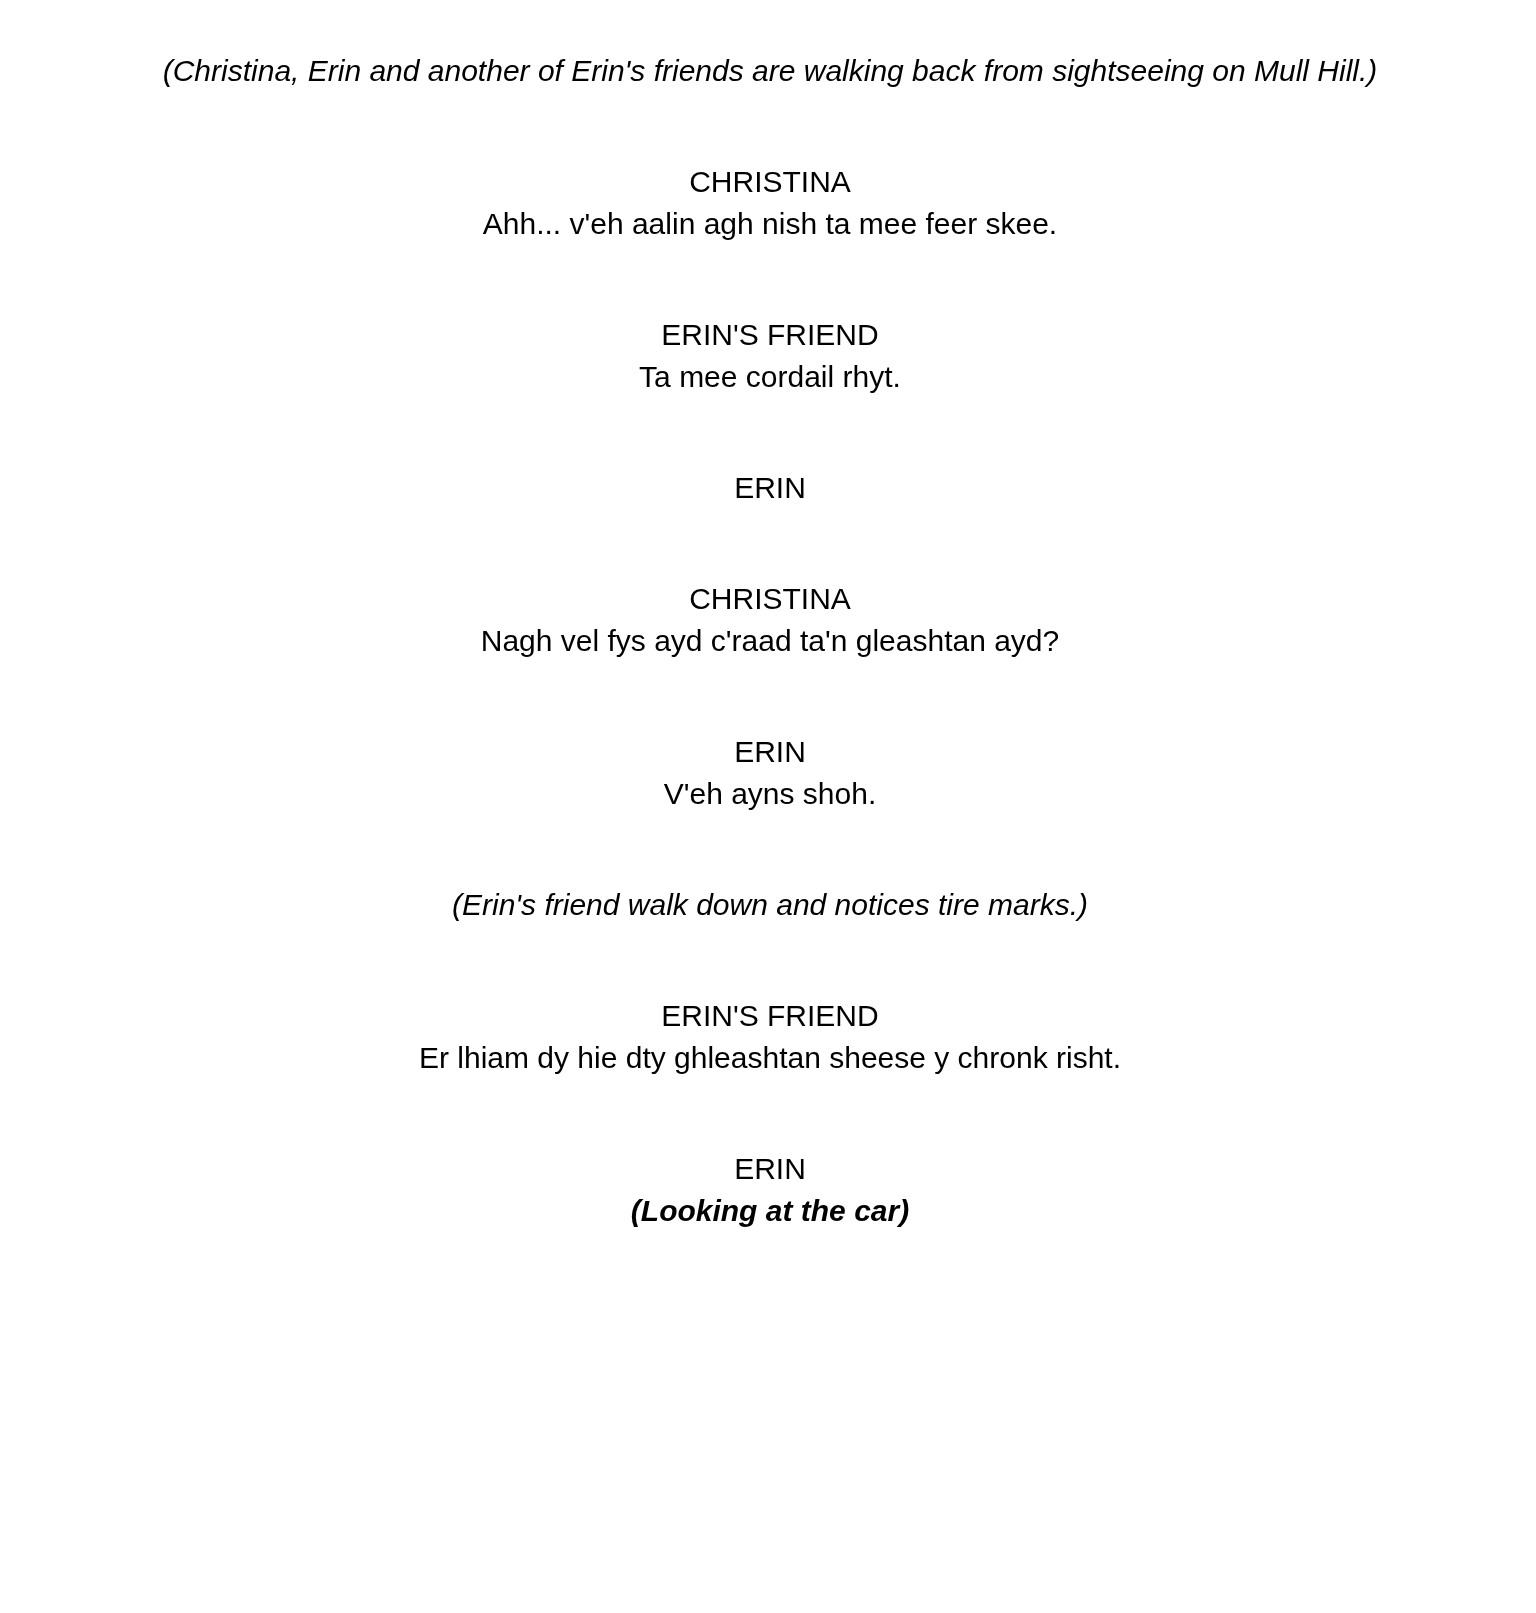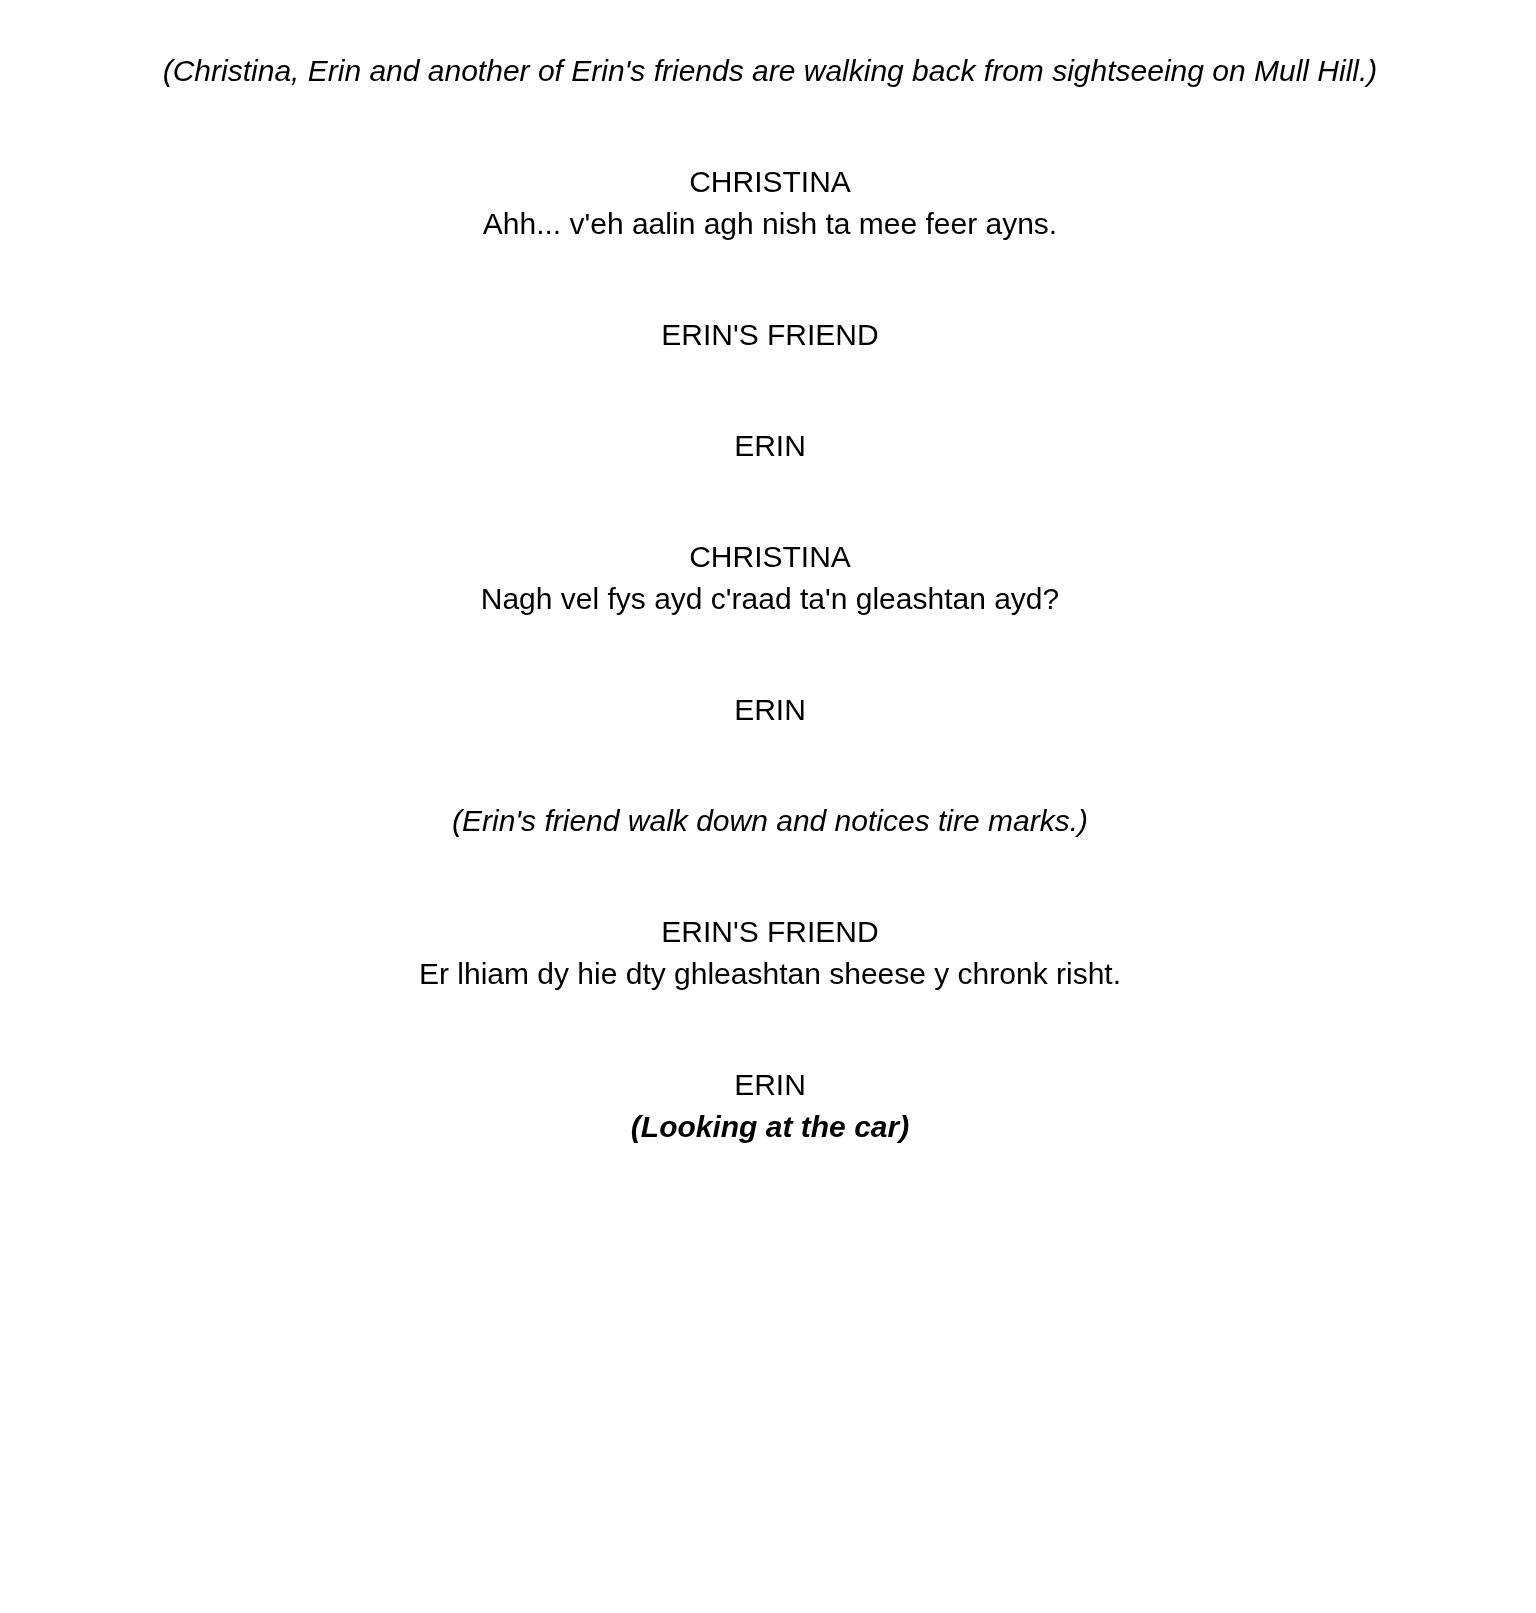--- a/index.html
+++ b/index.html
@@ -52,43 +52,45 @@
 
 <div class="page">
   <div id="blocks">
   <div class="block direction">
     <span>(Christina, Erin and another of Erin's friends are walking back from sightseeing on Mull Hill.)</span>
   </div>
 
   <div class="block dialogue">
     <div class="char-name">CHRISTINA</div>
 
-    <div class="dialogue-line">Ahh... v'eh aalin agh nish ta mee feer ayns.</div>
+    <div class="dialogue-line">Ahh... v'eh aalin agh nish ta mee feer skee.</div>
   </div>
 
   <div class="block dialogue">
     <div class="char-name">ERIN'S FRIEND</div>
 
+    <div class="dialogue-line">Ta mee cordail rhyt.</div>
   </div>
 
 
   <div class="block dialogue">
     <div class="char-name">ERIN</div>
 
   </div>
 
   <div class="block dialogue">
     <div class="char-name">CHRISTINA</div>
 
     <div class="dialogue-line">Nagh vel fys ayd c'raad ta'n gleashtan ayd?</div>
   </div>
 
   <div class="block dialogue">
     <div class="char-name">ERIN</div>
 
+    <div class="dialogue-line">V'eh ayns shoh.</div>
   </div>
 
   <div class="block direction">
     <span>(Erin's friend walk down and notices tire marks.)</span>
   </div>
 
   <div class="block dialogue">
     <div class="char-name">ERIN'S FRIEND</div>
 
     <div class="dialogue-line">Er lhiam dy hie dty ghleashtan sheese y chronk risht.</div>

